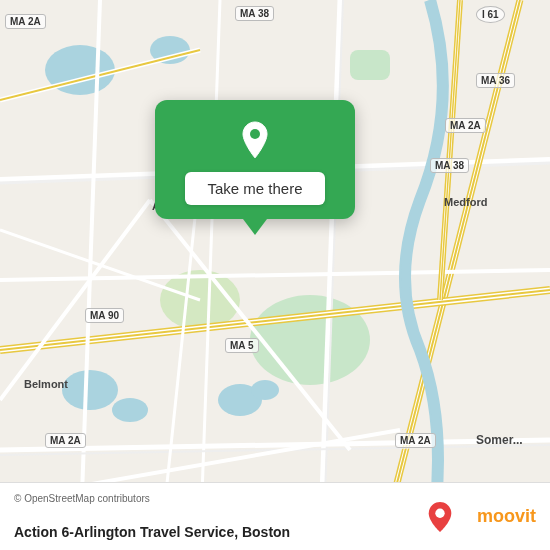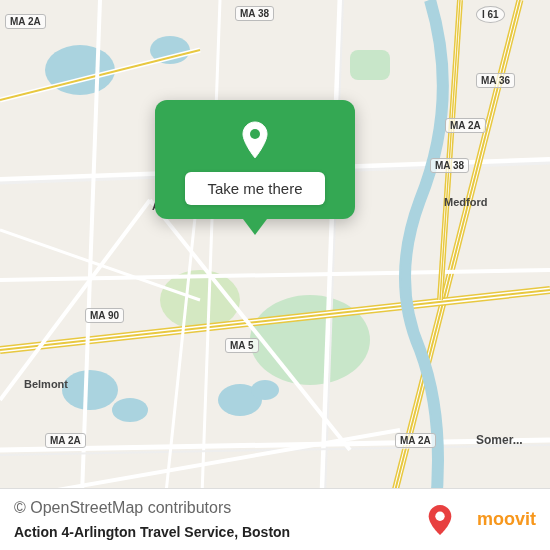--- a/index.html
+++ b/index.html
@@ -94,23 +94,23 @@
       padding: 10px 14px;
       z-index: 200;
     }
 
     #bottom-left {
       display: flex;
       flex-direction: column;
     }
 
     #copyright-text {
-      font-size: 16px;
+      font-size: 10px;
       color: #666;
-      margin-bottom: 7px;
+      margin-bottom: 20px;
     }
 
     #location-title {
       font-size: 14px;
       font-weight: 600;
       color: #222;
     }
 
     
     #moovit-logo {
@@ -215,21 +215,21 @@
     <svg class="pin-icon" viewBox="0 0 44 44" xmlns="http://www.w3.org/2000/svg">
       <path d="M22 4C15.4 4 10 9.4 10 16C10 25 22 40 22 40C22 40 34 25 34 16C34 9.4 28.6 4 22 4Z" fill="white" stroke="white" stroke-width="1"></path>
       <circle cx="22" cy="16" r="5" fill="#34a853"></circle>
     </svg>
     <button id="take-me-button">Take me there</button>
   </div>
 
   <div id="bottom-bar">
     <div id="bottom-left">
       <span id="copyright-text">© OpenStreetMap contributors</span>
-      <span id="location-title">Action 4-Arlington Travel Service, Boston</span>
+      <span id="location-title">Action 6-Arlington Travel Service, Boston</span>
     </div>
     <div id="moovit-logo">
 
       <svg class="moovit-pin" viewBox="0 0 28 34" xmlns="http://www.w3.org/2000/svg">
         <path d="M14 1C7.4 1 2 6.4 2 13C2 22 14 33 14 33C14 33 26 22 26 13C26 6.4 20.6 1 14 1Z" fill="#e84040"></path>
         <circle cx="14" cy="13" r="5" fill="white"></circle>
       </svg>
       <span class="moovit-text">moovit</span>
     </div>
   </div>

